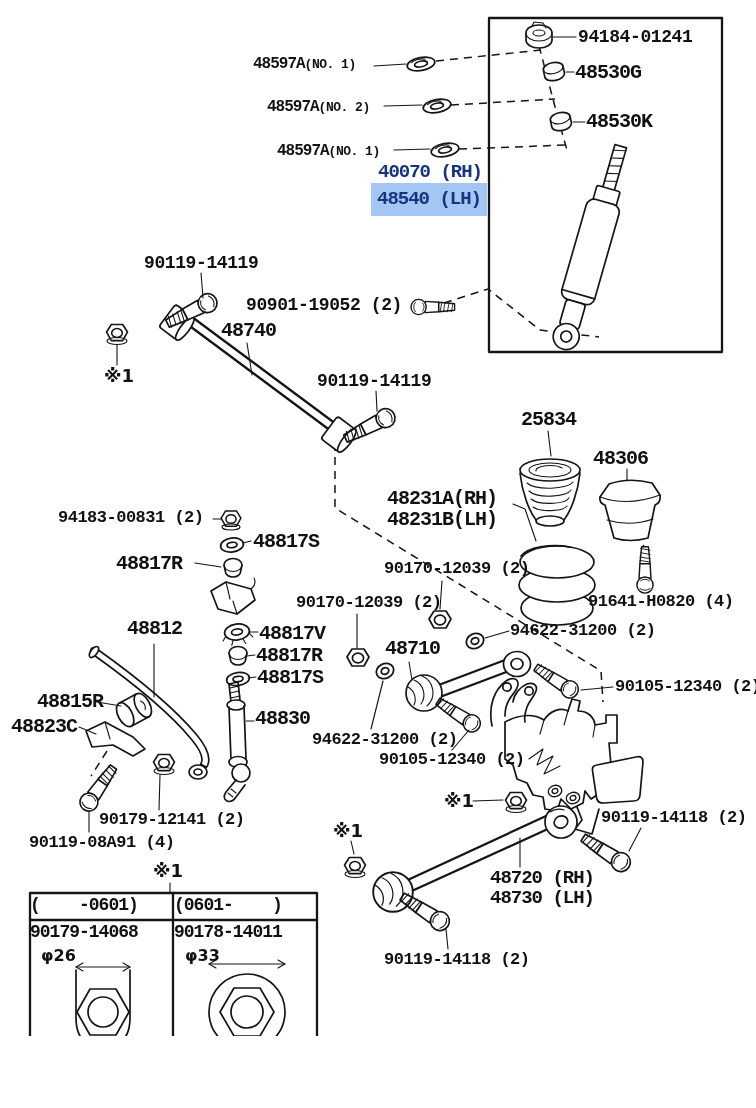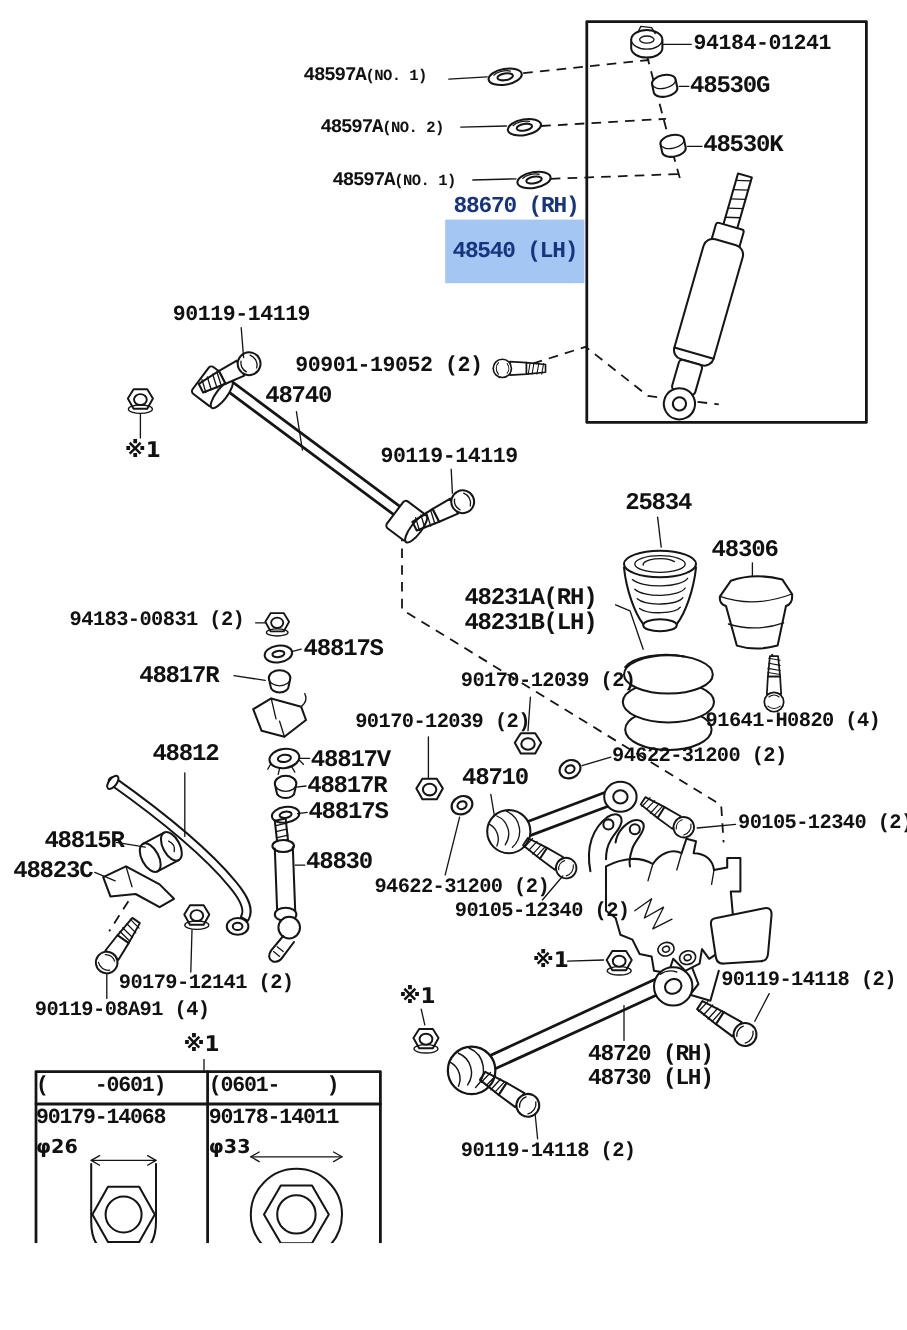--- a/index.html
+++ b/index.html
@@ -12,24 +12,24 @@
   .thick{stroke-width:2.3;}
   .d{stroke:var(--line,#151515);stroke-width:1.5;fill:none;stroke-dasharray:8 6;}
   .lbl{position:absolute;z-index:2;white-space:pre;font-size:17px;letter-spacing:-0.5px;line-height:1.02;}
   .t18{font-size:18px;letter-spacing:-0.4px;}
   .t19{font-size:19px;letter-spacing:-1px;}
   .t20{font-size:20px;letter-spacing:-1px;}
   .t21{font-size:16px;letter-spacing:-1px;}
   .suf{font-size:13px;letter-spacing:-0.5px;}
   .ref{font-family:"DejaVu Sans",sans-serif;font-size:18px;letter-spacing:0;}
   .blue{color:var(--hl-text,#17357f);}
-  .hl{background:var(--hl-bg,#a4c6f2);padding:17px 6px;text-align:right;}
+  .hl{background:var(--hl-bg,#a4c6f2);padding:7px 6px;text-align:right;}
   .code{font-family:"Liberation Sans",sans-serif;font-size:13px;font-weight:bold;letter-spacing:-0.2px;text-align:right;}
   .cell{position:absolute;z-index:2;width:143px;font-size:18px;letter-spacing:-1px;white-space:pre;}
-  .dia{font-family:"DejaVu Sans",sans-serif;font-size:16px;letter-spacing:0;}
+  .dia{font-family:"DejaVu Sans",sans-serif;font-size:16px;letter-spacing:0;margin-left:11px;}
 </style>
 </head>
 <body>
 
 <div class="canvas">
 
 <svg class="art" width="756" height="1108" viewBox="0 0 756 1108">
   <defs>
     <g id="bolt">
       <path class="s" d="M-32,-4 L-12,-6 L-12,6 L-32,4 Z"></path>
@@ -324,21 +324,21 @@
     <line class="s thin" x1="89" y1="812" x2="89" y2="832"></line>
   </g>
 </svg>
 
 <div class="lbl t18" style="left:578px;top:28px">94184-01241</div>
 <div class="lbl" style="left:253px;top:55px"><span class="t21">48597A</span><span class="suf">(NO. 1)</span></div>
 <div class="lbl t20" style="left:575px;top:63px">48530G</div>
 <div class="lbl" style="left:267px;top:98px"><span class="t21">48597A</span><span class="suf">(NO. 2)</span></div>
 <div class="lbl t20" style="left:586px;top:112px">48530K</div>
 <div class="lbl" style="left:277px;top:142px"><span class="t21">48597A</span><span class="suf">(NO. 1)</span></div>
-<div class="lbl t19 blue" style="left:378px;top:163px">88670 (RH)</div>
+<div class="lbl t19 blue" style="left:378px;top:163px">40070 (RH)</div>
 <div class="lbl t19 blue hl" style="left:371px;top:183px">48540 (LH)</div>
 <div class="lbl t18" style="left:144px;top:254px">90119-14119</div>
 <div class="lbl t18" style="left:246px;top:296px">90901-19052 (2)</div>
 <div class="lbl t20" style="left:221px;top:321px">48740</div>
 <div class="lbl ref" style="left:104px;top:367px">※1</div>
 <div class="lbl t18" style="left:317px;top:372px">90119-14119</div>
 <div class="lbl t20" style="left:521px;top:410px">25834</div>
 <div class="lbl t20" style="left:593px;top:449px">48306</div>
 <div class="lbl t20" style="left:387px;top:489px">48231A(RH)</div>
 <div class="lbl t20" style="left:387px;top:510px">48231B(LH)</div>

